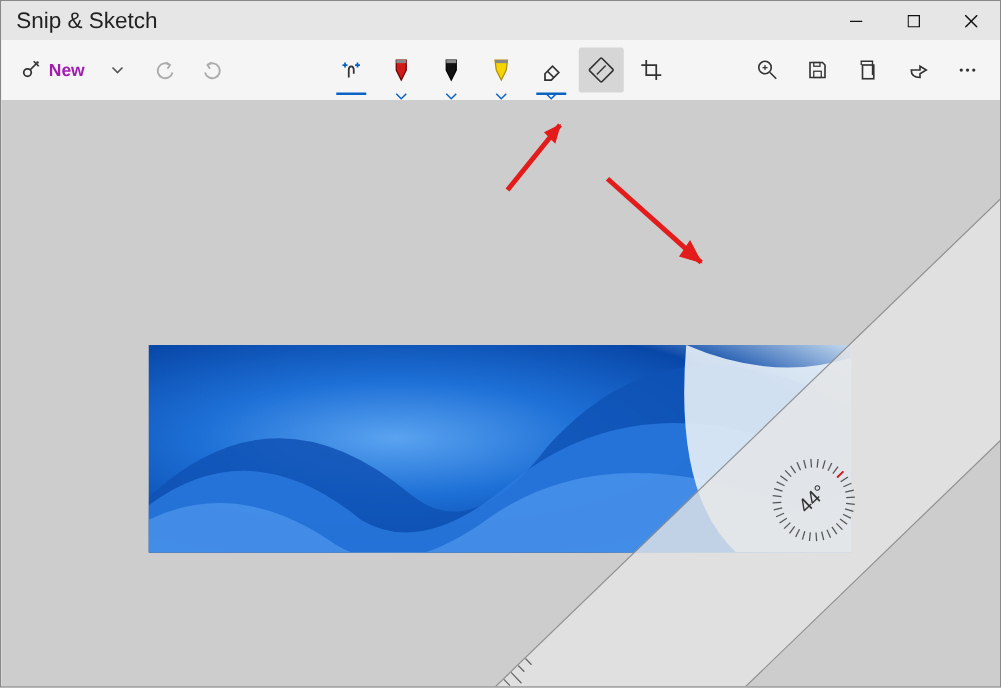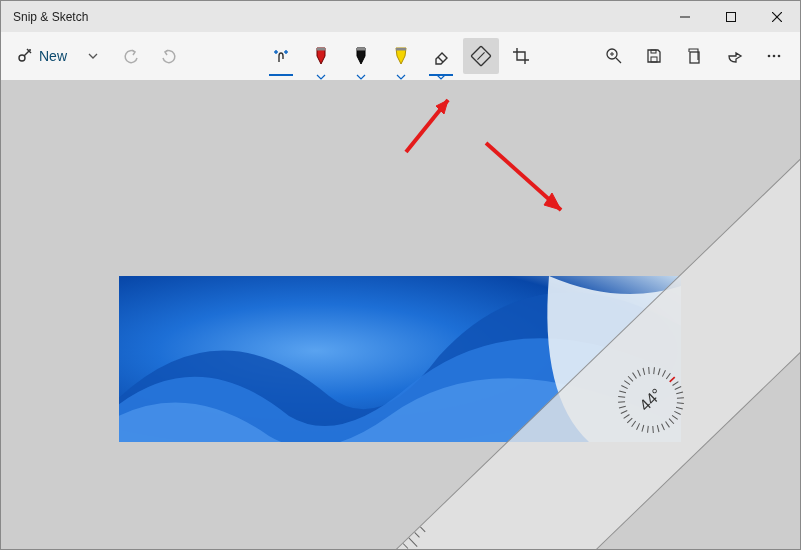--- a/index.html
+++ b/index.html
@@ -12,21 +12,21 @@
     overflow: hidden;
     border: 1px solid #888;
     position: relative;
   }
   .titlebar {
     height: 31px;
     background: #e6e6e6;
     display: flex;
     align-items: center;
     padding-left: 12px;
-    font-size: 12px;
+    font-size: 18px;
     color: #222;
     position: relative;
     text-align: right;
   }
   .win-controls {
     position: absolute;
     right: 0;
     top: 0;
     height: 31px;
     display: flex;
@@ -47,21 +47,22 @@
     padding: 0 8px;
     position: relative;
   }
   .tool-group-left { display: flex; align-items: center; gap: 2px; }
   .new-btn {
     display: flex;
     align-items: center;
     gap: 6px;
     padding: 4px 6px;
     font-size: 14px;
-    color: #0c4a6e;
+    color: #a21caf;
+    font-weight: bold;
   }
   .icon-btn {
     width: 36px; height: 36px;
     display: flex; align-items: center; justify-content: center;
     border-radius: 2px;
     position: relative;
   }
   .icon-btn svg { overflow: visible; }
   .tool-group-center {
     position: absolute;

